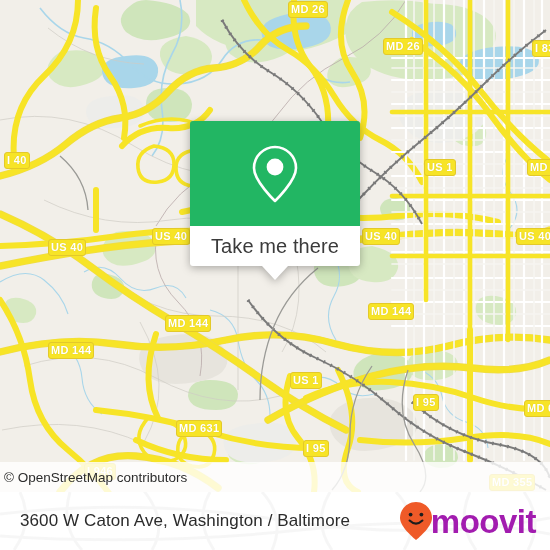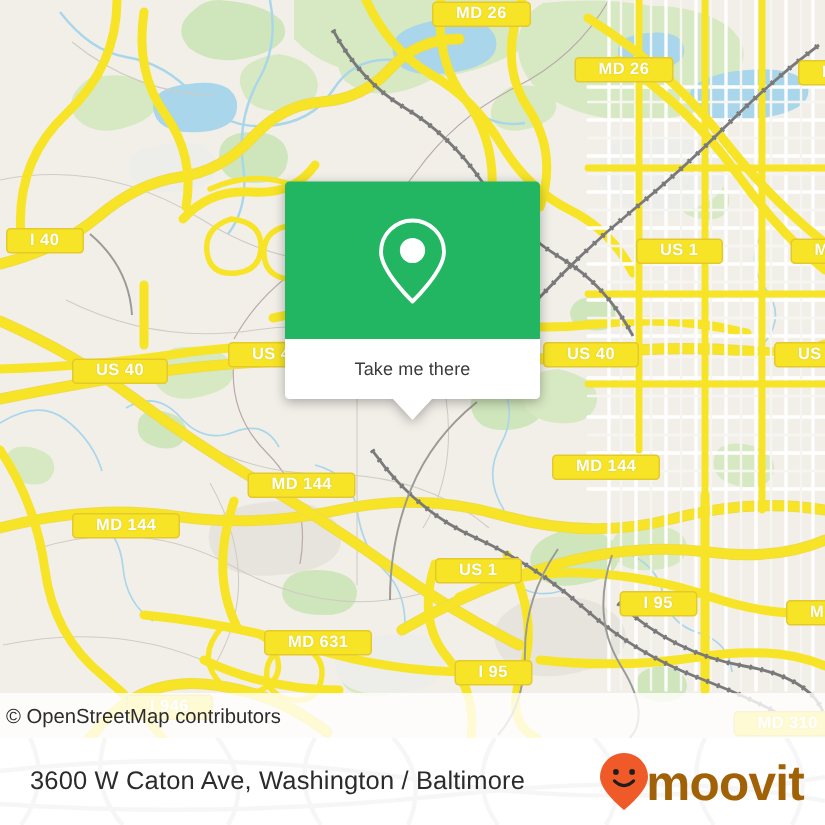--- a/index.html
+++ b/index.html
@@ -35,21 +35,21 @@
     background: #f7e427;
     border: 1px solid #e3c92a;
     border-radius: 3px;
     color: #ffffff;
     font-family: "Liberation Sans", sans-serif;
     font-size: 11px;
     font-weight: bold;
     letter-spacing: 0.3px;
     line-height: 15px;
     height: 15px;
-    padding: 0 15px;
+    padding: 0 2px;
     white-space: nowrap;
     text-shadow: 0 0 1px rgba(150,130,0,.35);
     box-sizing: content-box;
   }
 
   
   #callout {
     position: absolute;
     left: 190px;
     top: 121px;
@@ -67,21 +67,21 @@
   #callout-label-bar {
     background: #ffffff;
     border-radius: 0 0 3px 3px;
     height: 40px;
     display: flex;
     align-items: center;
     justify-content: center;
     position: relative;
   }
   #callout-label {
-    font-size: 12px;
+    font-size: 20px;
     color: #3b3b3b;
     letter-spacing: .1px;
   }
   #callout-tail {
     position: absolute;
     left: 50%;
     bottom: -14px;
     margin-left: -13px;
     width: 0; height: 0;
     border-left: 13px solid transparent;
@@ -137,21 +137,21 @@
   }
   #brand {
     position: relative;
     display: flex;
     align-items: center;
     z-index: 2;
   }
   #brand-wordmark {
     font-size: 33px;
     font-weight: bold;
-    color: #a16207;
+    color: #a21caf;
     letter-spacing: -0.5px;
     margin-left: -2px;
     line-height: 1;
   }
 </style>
 </head>
 <body>
 
 <div id="app">
 
@@ -377,21 +377,21 @@
       <div class="shield" style="left: 48px; top: 239px;">US 40</div>
       <div class="shield" style="left: 368px; top: 303px;">MD 144</div>
       <div class="shield" style="left: 165px; top: 315px;">MD 144</div>
       <div class="shield" style="left: 48px; top: 342px;">MD 144</div>
       <div class="shield" style="left: 290px; top: 372px;">US 1</div>
       <div class="shield" style="left: 413px; top: 394px;">I 95</div>
       <div class="shield" style="left: 524px; top: 400px;">MD 64</div>
       <div class="shield" style="left: 176px; top: 420px;">MD 631</div>
       <div class="shield" style="left: 303px; top: 440px;">I 95</div>
       <div class="shield" style="left: 84px; top: 463px;">I 946</div>
-      <div class="shield" style="left: 489px; top: 474px;">MD 310</div>
+      <div class="shield" style="left: 489px; top: 474px;">MD 355</div>
     </div>
 
   <div id="callout">
     <div id="callout-green">
       <svg width="50" height="62" viewBox="0 0 50 62">
         <path d="M25 4 C13.4 4 4 13.4 4 25 C4 38 25 58 25 58 C25 58 46 38 46 25 C46 13.4 36.6 4 25 4 Z" fill="none" stroke="#ffffff" stroke-width="2.6" stroke-linejoin="round"></path>
         <circle cx="25" cy="24" r="8.4" fill="#ffffff"></circle>
       </svg>
     </div>
     <div id="callout-label-bar">

